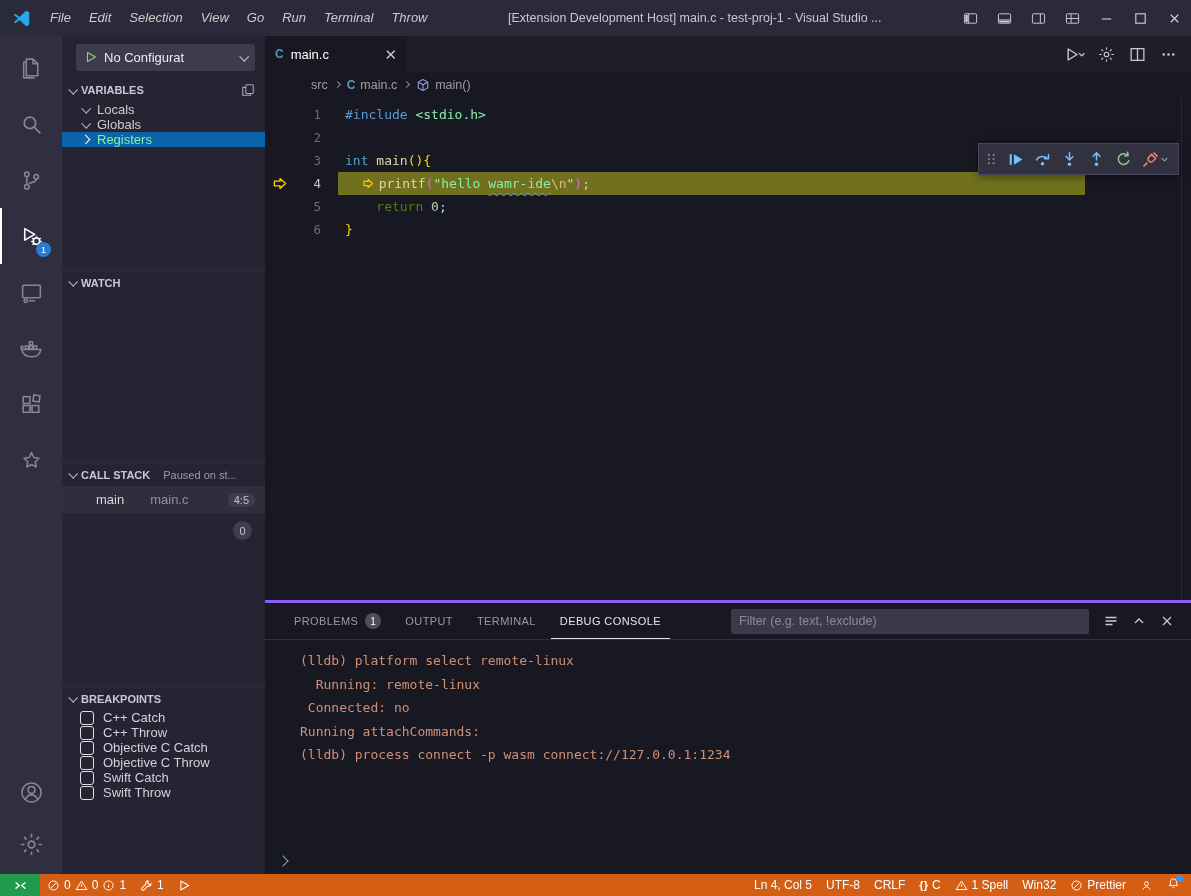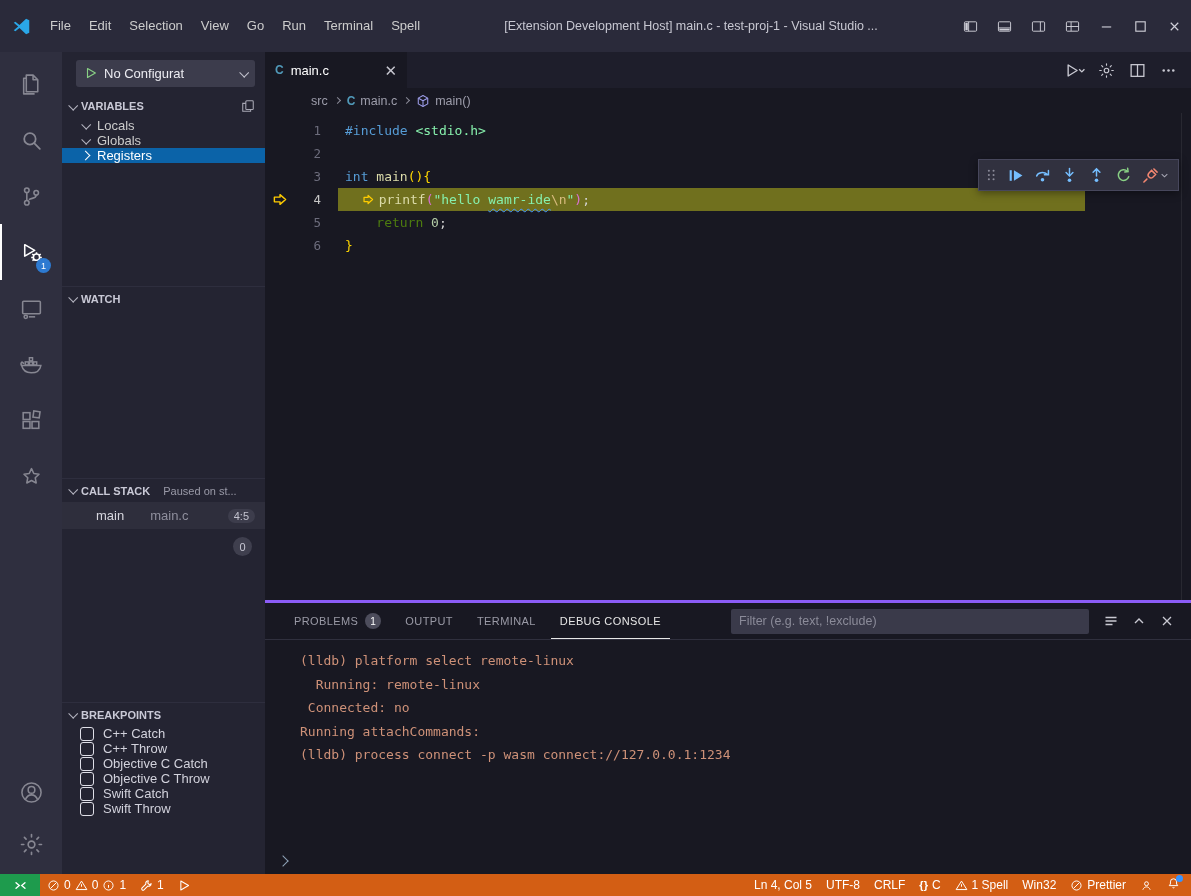--- a/index.html
+++ b/index.html
@@ -6,21 +6,21 @@
   html,body { width:1191px; height:896px; overflow:hidden; }
   body { background:#181822; color:#cccccc; font-family:"Liberation Sans",sans-serif; font-size:13px; }
   [data-icon]{ display:inline-flex; }
   [data-icon] svg { width:100%; height:100%; display:block; }
   #app { width:100%; height:100%; display:flex; flex-direction:column; }
 
   
   .titlebar { flex:0 0 36px; background:#2a2a3a; display:flex; align-items:center; }
   .logo { width:19px; height:19px; margin:0 10px 0 12px; }
   .menus { display:flex; }
-  .menu-item { padding:8px 9px; line-height:36px; color:#cccccc; }
+  .menu-item { padding:0 9px; line-height:36px; color:#cccccc;font-style:italic; }
   .win-title { flex:1; text-align:center; font-size:12.5px; color:#c8c8d2; white-space:nowrap; overflow:hidden; }
   .win-controls { display:flex; height:100%; }
   .wc-btn { width:34px; height:100%; display:flex; align-items:center; justify-content:center; color:#cfcfd8; }
   .wc-ico { width:15px; height:15px; }
 
   .main-row { flex:1; display:flex; min-height:0; }
 
   
   .activitybar { flex:0 0 62px; background:#2f2f3f; display:flex; flex-direction:column; padding-top:4px; }
   .ab-item { width:62px; height:56px; display:flex; align-items:center; justify-content:center; color:#878792; position:relative; }
@@ -50,21 +50,21 @@
   .sec-breakpoints { flex:1; }
   .section-header { flex:0 0 24px; display:flex; align-items:center; padding:0 10px 0 7px; gap:5px;
                     font-size:11px; font-weight:bold; color:#c9c9d6; border-top:1px solid #2e2e3e; }
   .sec-vars .section-header { border-top:none; }
   .section-header .chev { color:#b6b6c2; }
   .sec-status { font-weight:normal; font-size:11px; color:#9a9aa8; margin-left:8px; white-space:nowrap; }
   .copy-ico { width:14px; height:14px; margin-left:auto; color:#a8a8b5; }
 
   .tree-row { flex:0 0 26px; display:flex; align-items:center; padding-left:20px; gap:8px; color:#cccccc; }
   .tree-row .chev { color:#b6b6c2; }
-  .tree-row.selected { background:#0b63a8; color:#ffffff; }
+  .tree-row.selected { background:#0b63a8; color:#86efac; }
   .tree-row.selected .chev { color:#ffffff; }
 
   .callstack-row { flex:0 0 27px; display:flex; align-items:center; background:#2e2e3c; padding:0 10px 0 34px; }
   .cs-fn { color:#d6d6de; }
   .cs-file { color:#8f8f9d; margin-left:26px; }
   .cs-pos { margin-left:auto; background:#3d3d4c; color:#c3c3cf; font-size:11px; border-radius:9px; padding:1px 6px; }
   .cs-zero { margin:8px 13px 0 auto; width:19px; height:19px; border-radius:50%; background:#3f3f4e; color:#c8c8d4;
              font-size:11px; display:flex; align-items:center; justify-content:center; }
 
   .bp-row { flex:0 0 26px; display:flex; align-items:center; padding-left:18px; gap:9px; color:#d2d2dc; }
@@ -153,21 +153,21 @@
         </svg>
     </span>
     <nav class="menus" id="menubar">
         <span class="menu-item">File</span>
         <span class="menu-item">Edit</span>
         <span class="menu-item">Selection</span>
         <span class="menu-item">View</span>
         <span class="menu-item">Go</span>
         <span class="menu-item">Run</span>
         <span class="menu-item">Terminal</span>
-        <span class="menu-item">Spell</span>
+        <span class="menu-item">Throw</span>
       </nav>
     <div class="win-title">[Extension Development Host] main.c - test-proj-1 - Visual Studio ...</div>
     <div class="win-controls">
       <span class="wc-btn">
           <span class="wc-ico" data-icon="layout-sidebar-left">
             <svg viewBox="0 0 16 16" fill="none" stroke="currentColor">
               <rect x="1.5" y="3" width="13" height="10" rx="1"></rect>
               <path d="M6 3v10"></path>
               <path fill="currentColor" stroke="none" d="M2.5 4.2h2.6v7.6H2.5z"></path>
             </svg>

